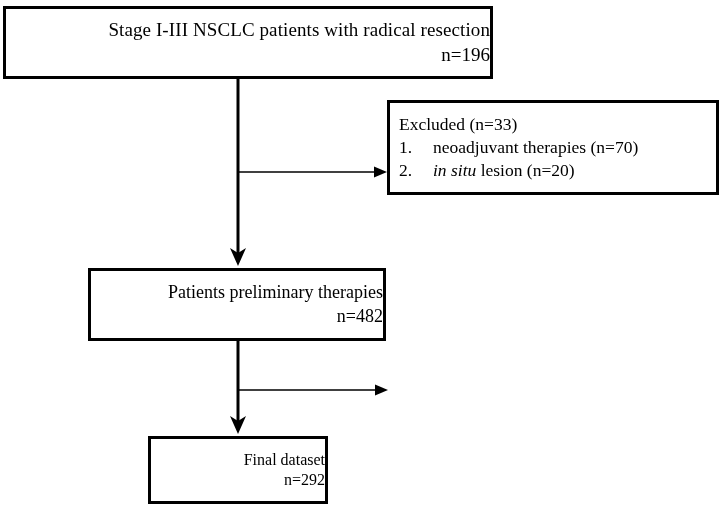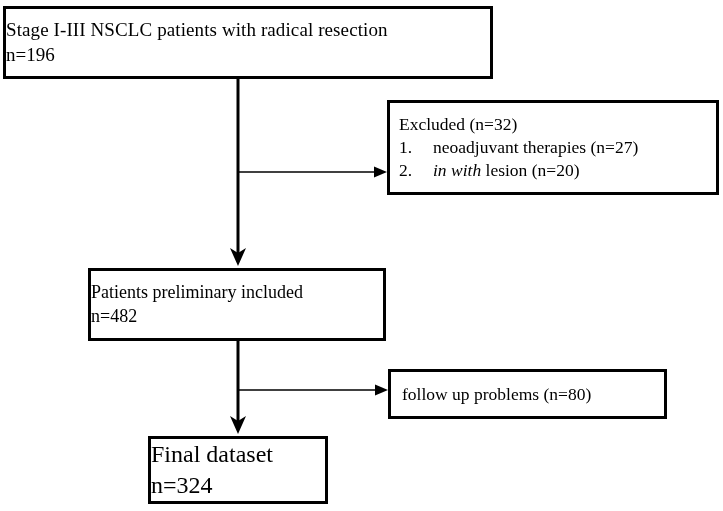--- a/index.html
+++ b/index.html
@@ -20,21 +20,21 @@
   .box {
     position: absolute;
     box-sizing: border-box;
     border: 3px solid #000000;
     background: #ffffff;
     display: flex;
     flex-direction: column;
     justify-content: center;
     line-height: 1.28;
   }
-  .box.center { align-items: flex-start; text-align: center; }
+  .box.center { align-items: flex-end; text-align: center; }
   .box.left   { align-items: flex-start; text-align: left; }
 
   .line1, .line2 { display: block; white-space: nowrap; }
 
   
   #box-enrollment {
     left: 3px; top: 6px; width: 490px; height: 73px;
     font-size: 19px;
   }
   #box-enrollment .line1 { letter-spacing: 0.1px; }
@@ -49,21 +49,21 @@
     left: 88px; top: 268px; width: 298px; height: 73px;
     font-size: 18px;
   }
   #box-followup {
     left: 388px; top: 369px; width: 279px; height: 50px;
     font-size: 17.5px;
     padding-left: 11px;
   }
   #box-final {
     left: 148px; top: 436px; width: 180px; height: 68px;
-    font-size: 24px;
+    font-size: 16px;
   }
 
   
   .excl-item {
     display: flex;
     white-space: nowrap;
   }
   .excl-num { display: inline-block; width: 34px; flex: 0 0 34px; }
   .italic { font-style: italic; }
 
@@ -95,40 +95,37 @@
     <line x1="238" y1="390" x2="379" y2="390" stroke="#000000" stroke-width="1.6"></line>
     <polygon points="388,390 375,384.5 375,395.5" fill="#000000"></polygon>
   </svg>
 
   <div class="box center" id="box-enrollment">
     <span class="line1">Stage I-III NSCLC patients with radical resection</span>
     <span class="line2">n=196</span>
   </div>
 
   <div class="box left" id="box-excluded">
-    <span class="line1">Excluded  (n=32)</span>
+    <span class="line1">Excluded  (n=33)</span>
 
     <span class="excl-item">
       <span class="excl-num">1.</span>
-      <span>neoadjuvant therapies (n=27)</span>
+      <span>neoadjuvant therapies (n=70)</span>
     </span>
 
     <span class="excl-item">
       <span class="excl-num">2.</span>
-      <span><span class="italic">in with</span><span> lesion (n=20)</span></span>
+      <span><span class="italic">in situ</span><span> lesion (n=20)</span></span>
     </span>
   </div>
 
   <div class="box center" id="box-preliminary">
-    <span class="line1">Patients preliminary included</span>
+    <span class="line1">Patients preliminary therapies</span>
     <span class="line2">n=482</span>
   </div>
 
-  <div class="box left" id="box-followup">
-    <span class="line1">follow up problems (n=80)</span>
-  </div>
 
   <div class="box center" id="box-final">
     <span class="line1">Final dataset</span>
-    <span class="line2">n=324</span>
+    <span class="line2">n=292</span>
   </div>
 
 </div>
 
 </body></html>

